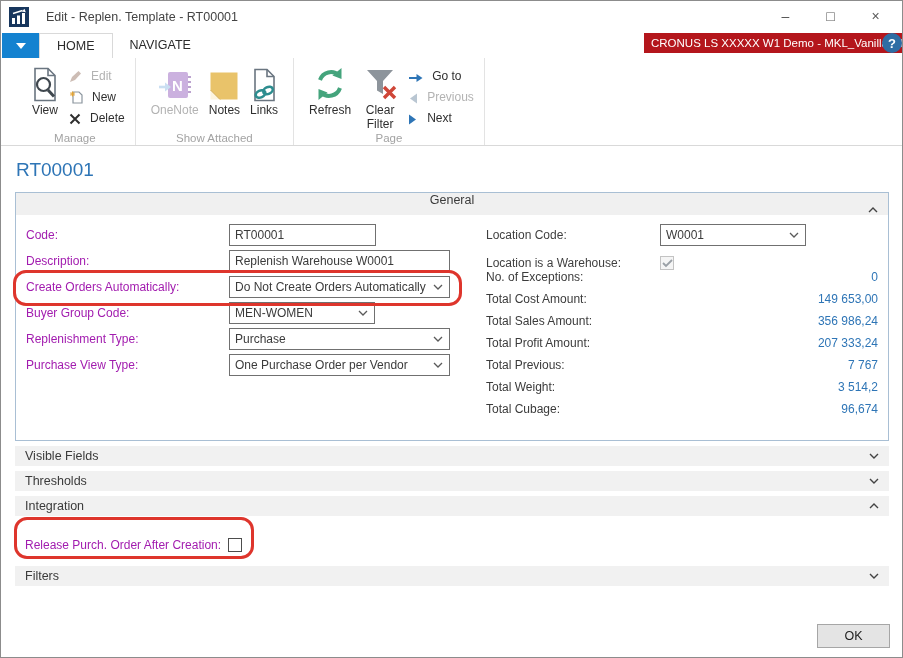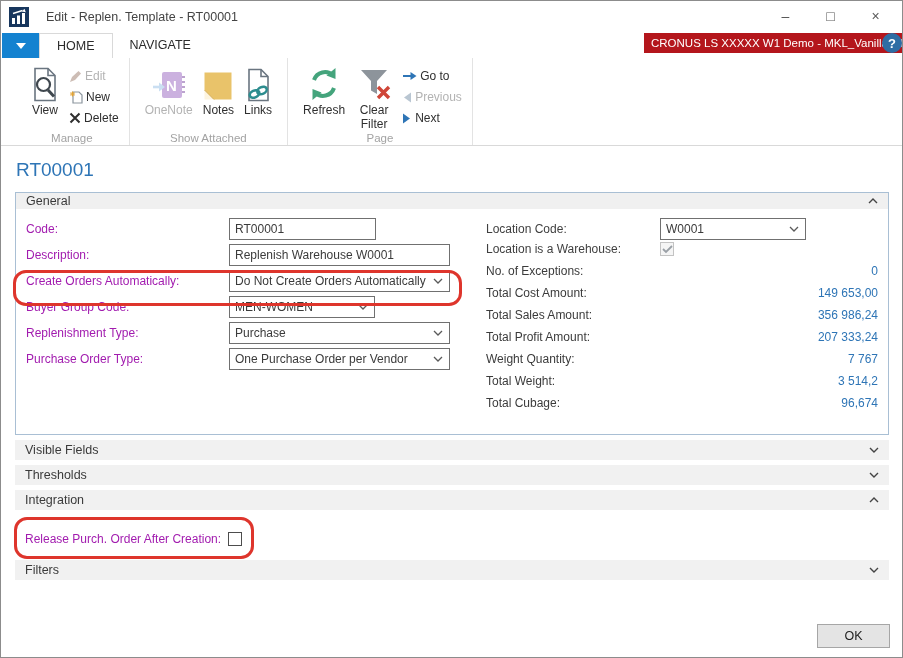--- a/index.html
+++ b/index.html
@@ -26,42 +26,42 @@
   .ribbon { height: 88px; border-bottom: 1px solid #d9d9d9; display: flex; padding-left: 14px; background: #fff; }
   .rgroup { position: relative; display: flex; align-items: flex-start; padding: 4px 10px 16px 10px; }
   .rgroup + .rgroup { border-left: 1px solid #e3e3e3; }
   .rgroup:last-child { border-right: 1px solid #e3e3e3; }
   .rgroup-label { position: absolute; bottom: 1px; left: 0; right: 0; text-align: center; color: #a3a3a3; font-size: 11.5px; }
   .btn-lg { display: flex; flex-direction: column; align-items: center; padding: 0 5px; cursor: default; }
   .btn-lg .ic { height: 40px; display: flex; align-items: flex-end; justify-content: center; }
   .btn-lg .lbl { margin-top: 2px; font-size: 12px; color: #2f2f2f; text-align: center; line-height: 1.15; }
   .btn-lg.two-line .lbl { width: 38px; }
   .btn-col { display: flex; flex-direction: column; justify-content: flex-start; gap: 7px; padding-top: 7px; margin-left: 4px; }
-  .btn-sm { display: flex; align-items: center; gap: 3px; font-size: 12px; color: #2f2f2f; cursor: default; }
+  .btn-sm { display: flex; align-items: flex-end; gap: 9px; font-size: 12px; color: #2f2f2f; cursor: default; }
   .disabled { color: #b3b3b3 !important; }
   .dim { opacity: 0.55; }
 
   
   .page-title { margin: 13px 0 11px 15px; font-size: 19px; color: #2e75b6; }
 
   .panel { margin: 0 13px 0 14px; border: 1px solid #a9bfd4; }
-  .panel-header { height: 16px; background: #f0f0f0; display: flex; align-items: center; padding: 0 10px; font-size: 12.5px; color: #3a3a3a; }
+  .panel-header { height: 22px; background: #f0f0f0; display: flex; align-items: center; padding: 0 10px; font-size: 12.5px; color: #3a3a3a; flex-direction: column; }
   .panel-header .chev { margin-left: auto; }
   .panel-body { display: flex; padding: 7px 10px 16px 10px; }
 
   .col-left { width: 445px; }
   .field-row { display: flex; align-items: center; height: 26px; }
   .field-label { width: 203px; font-size: 12px; color: #a21caf; }
   .textbox { height: 22px; border: 1px solid #707070; background: #fff; padding: 0 5px; display: flex; align-items: center; font-size: 12px; }
   .selectbox { height: 22px; border: 1px solid #707070; background: #fff; padding: 0 6px 0 5px; display: flex; align-items: center; justify-content: space-between; font-size: 12px; }
   .w-short { width: 147px; } .w-med { width: 146px; } .w-long { width: 221px; }
 
   .col-right { flex: 1; padding-left: 15px; }
   .row-select { display: flex; align-items: center; height: 26px; }
-  .row-check { display: flex; align-items: flex-start; height: 22px; }
+  .row-check { display: flex; align-items: flex-end; height: 22px; }
   .r-label { width: 174px; font-size: 12px; color: #3f3f3f; }
   .row-value { display: flex; height: 22px; }
   .v-value { margin-left: auto; color: #2e75b6; font-size: 12px; }
 
   .checkbox { width: 14px; height: 14px; border: 1px solid #c3c3c3; background: #f5f5f5; display: flex; align-items: center; justify-content: center; }
   .checkbox.enabled { border: 1px solid #4d4d4d; background: #fff; }
 
   
   .bar { height: 20px; margin: 5px 13px 0 14px; background: #f1f1f1; display: flex; align-items: center; padding: 0 10px; font-size: 12.5px; color: #3a3a3a; }
   .bar .chev { margin-left: auto; }
@@ -275,21 +275,21 @@
         <div class="field-row">
           <span class="field-label">Replenishment Type:</span>
           <div class="selectbox w-long">
             <span>Purchase</span>
             <svg width="10" height="6">
                 <polyline points="1,1 5,5 9,1" fill="none" stroke="#5a5a5a" stroke-width="1.3"></polyline>
               </svg>
           </div>
         </div>
         <div class="field-row">
-          <span class="field-label">Purchase Order Type:</span>
+          <span class="field-label">Purchase View Type:</span>
           <div class="selectbox w-long">
             <span>One Purchase Order per Vendor</span>
             <svg width="10" height="6">
                 <polyline points="1,1 5,5 9,1" fill="none" stroke="#5a5a5a" stroke-width="1.3"></polyline>
               </svg>
           </div>
         </div>
       </div>
 
       <div class="col-right">
@@ -320,21 +320,21 @@
         </div>
         <div class="row-value">
           <span>Total Sales Amount:</span>
           <span class="v-value">356 986,24</span>
         </div>
         <div class="row-value">
           <span>Total Profit Amount:</span>
           <span class="v-value">207 333,24</span>
         </div>
         <div class="row-value">
-          <span>Weight Quantity:</span>
+          <span>Total Previous:</span>
           <span class="v-value">7 767</span>
         </div>
         <div class="row-value">
           <span>Total Weight:</span>
           <span class="v-value">3 514,2</span>
         </div>
         <div class="row-value">
           <span>Total Cubage:</span>
           <span class="v-value">96,674</span>
         </div>

